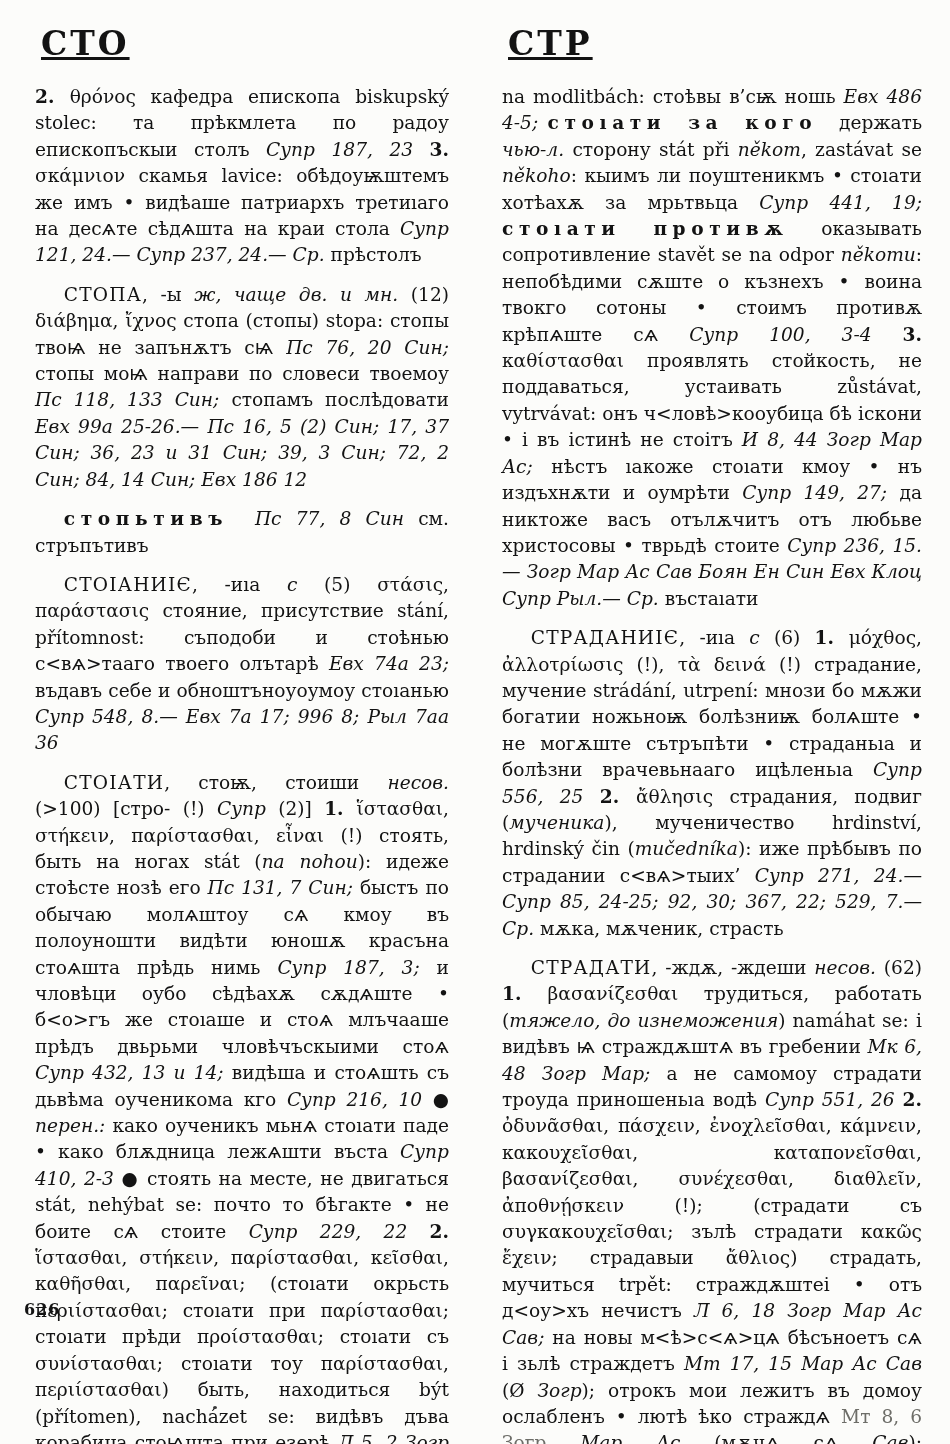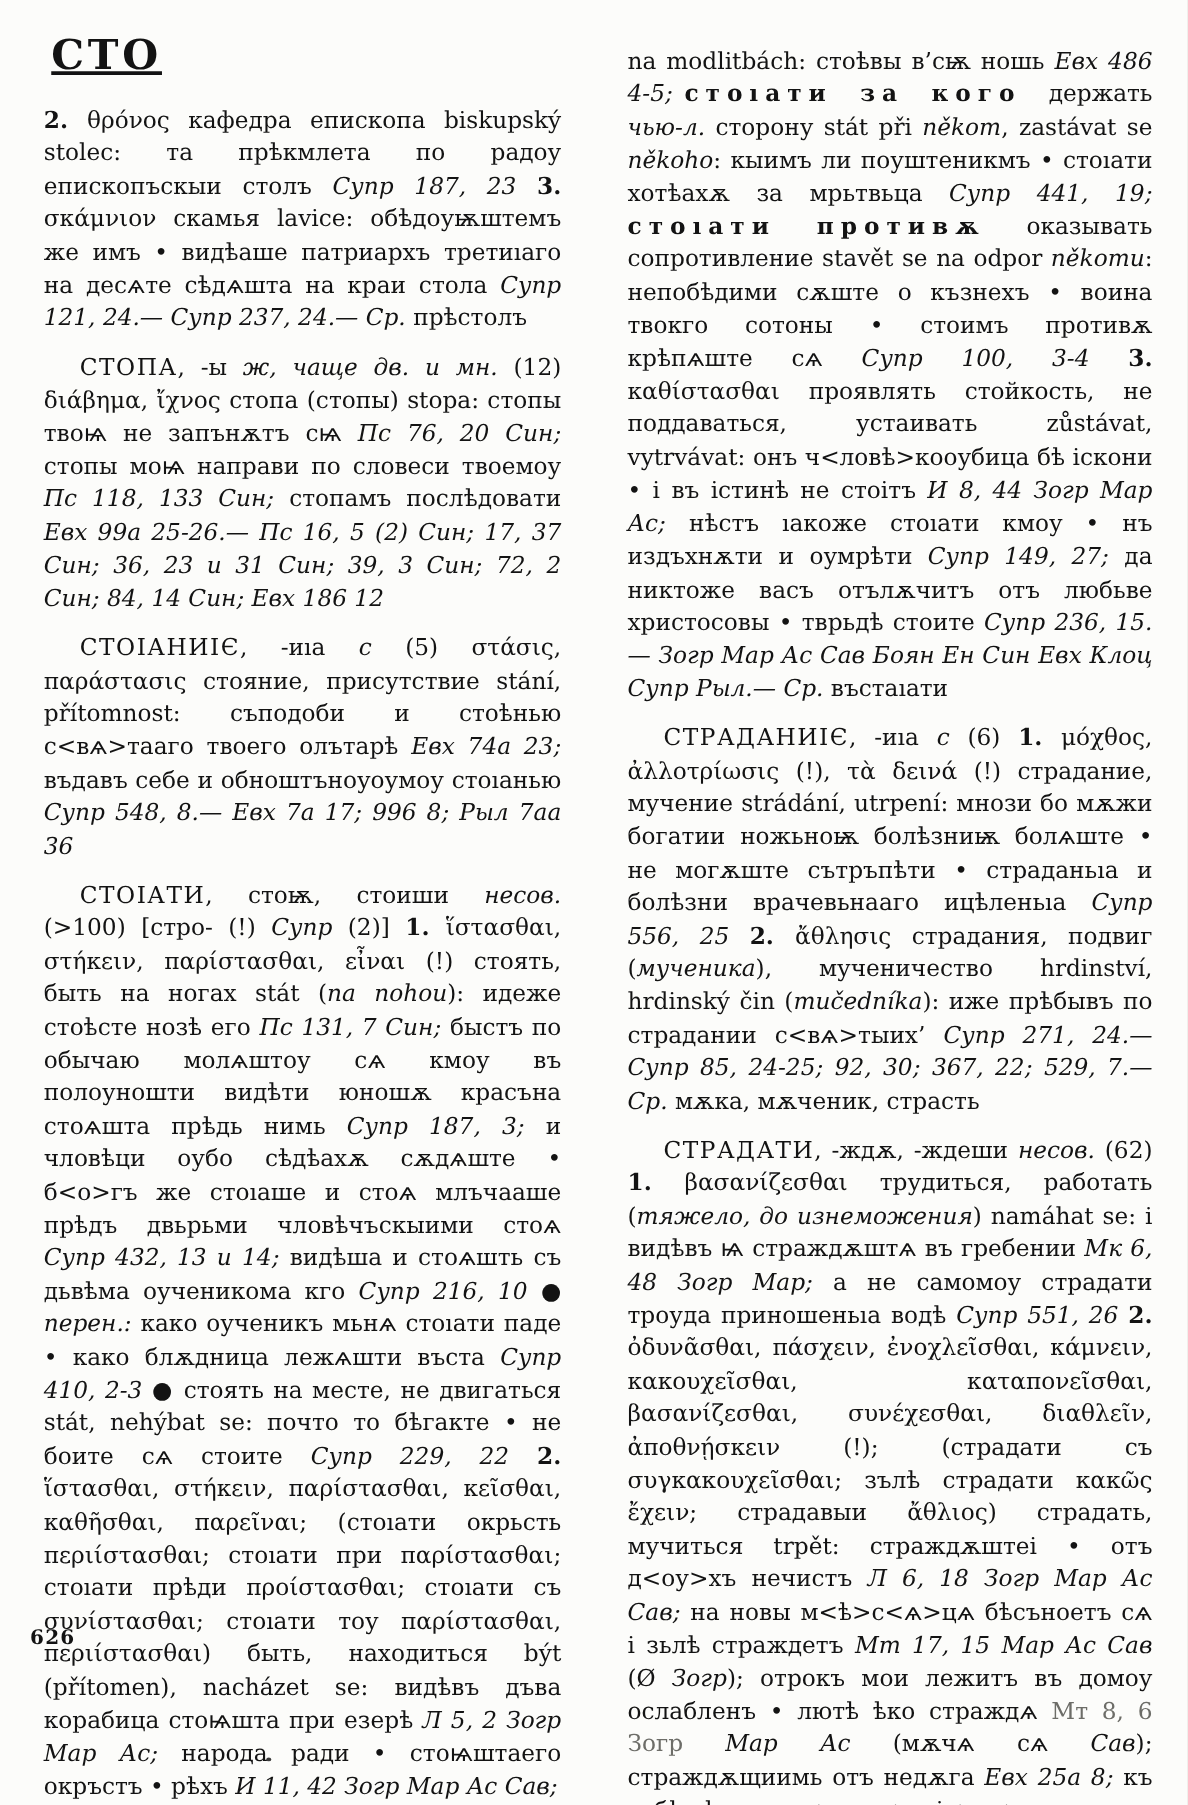--- a/index.html
+++ b/index.html
@@ -51,26 +51,28 @@
 </head>
 <body>
 
 <div class="page">
 
   <div class="col col-left">
     <div class="col-header">СТО</div>
     <div class="col-body" id="col-body-0">
         <p class="para"><span class="s-b">2. </span><span class="s-g">θρόνος </span><span class="s-r">кафедра епископа biskupský stolec: </span><span class="s-o">та прѣкмлета по радоу епископъскыи столъ </span><span class="s-i">Супр 187, 23 </span><span class="s-b">3. </span><span class="s-g">σκάμνιον </span><span class="s-r">скамья lavice: </span><span class="s-o">обѣдоуѭштемъ же имъ • видѣаше патриархъ третиıаго на десѧте сѣдѧшта на краи стола </span><span class="s-i">Супр 121, 24.— Супр 237, 24.— Ср. </span><span class="s-o">прѣстолъ</span></p>
         <p class="para indent"><span class="s-h">СТОПА</span><span class="s-o">, -ы </span><span class="s-i">ж, чаще дв. и мн. </span><span class="s-r">(12) </span><span class="s-g">διάβημα, ἴχνος </span><span class="s-r">стопа (стопы) stopa: </span><span class="s-o">стопы твоѩ не запънѫтъ сѩ </span><span class="s-i">Пс 76, 20 Син; </span><span class="s-o">стопы моѩ направи по словеси твоемоу </span><span class="s-i">Пс 118, 133 Син; </span><span class="s-o">стопамъ послѣдовати </span><span class="s-i">Евх 99а 25-26.— Пс 16, 5 (2) Син; 17, 37 Син; 36, 23 и 31 Син; 39, 3 Син; 72, 2 Син; 84, 14 Син; Евх 186 12</span></p>
+        <p class="para indent"><span class="s-sp">стопьтивъ </span><span class="s-i">Пс 77, 8 Син </span><span class="s-r">см. </span><span class="s-o">стръпътивъ</span></p>
         <p class="para indent"><span class="s-h">СТОІАНИІЄ</span><span class="s-o">, -иıа </span><span class="s-i">с </span><span class="s-r">(5) </span><span class="s-g">στάσις, παράστασις </span><span class="s-r">стояние, присутствие stání, přítomnost: </span><span class="s-o">съподоби и стоѣнью с&lt;вѧ&gt;тааго твоего олътарѣ </span><span class="s-i">Евх 74а 23; </span><span class="s-o">въдавъ себе и обноштъноуоумоу стоıанью </span><span class="s-i">Супр 548, 8.— Евх 7а 17; 996 8; Рыл 7аа 36</span></p>
         <p class="para indent"><span class="s-h">СТОІАТИ</span><span class="s-o">, стоѭ, стоиши </span><span class="s-i">несов. </span><span class="s-r">(&gt;100) [</span><span class="s-o">стро- </span><span class="s-r">(!) </span><span class="s-i">Супр </span><span class="s-r">(2)] </span><span class="s-b">1. </span><span class="s-g">ἵστασθαι, στήκειν, παρίστασθαι, εἶναι </span><span class="s-r">(!) стоять, быть на ногах stát (</span><span class="s-i">na nohou</span><span class="s-r">): </span><span class="s-o">идеже стоѣсте нозѣ его </span><span class="s-i">Пс 131, 7 Син; </span><span class="s-o">быстъ по обычаю молѧштоу сѧ кмоу въ полоуношти видѣти юношѫ красъна стоѧшта прѣдь нимь </span><span class="s-i">Супр 187, 3; </span><span class="s-o">и чловѣци оубо сѣдѣахѫ сѫдѧште • б&lt;о&gt;гъ же стоıаше и стоѧ млъчааше прѣдъ двьрьми чловѣчъскыими стоѧ </span><span class="s-i">Супр 432, 13 и 14; </span><span class="s-o">видѣша и стоѧшть съ дьвѣма оученикома кго </span><span class="s-i">Супр 216, 10 </span><span class="s-r">● </span><span class="s-i">перен.: </span><span class="s-o">како оученикъ мьнѧ стоıати паде • како блѫдница лежѧшти въста </span><span class="s-i">Супр 410, 2-3 </span><span class="s-r">● стоять на месте, не двигаться stát, nehýbat se: </span><span class="s-o">почто то бѣгакте • не боите сѧ стоите </span><span class="s-i">Супр 229, 22 </span><span class="s-b">2. </span><span class="s-g">ἵστασθαι, στήκειν, παρίστασθαι, κεῖσθαι, καθῆσθαι, παρεῖναι; </span><span class="s-r">(</span><span class="s-o">стоıати окрьсть </span><span class="s-g">περιίστασθαι; </span><span class="s-o">стоıати при </span><span class="s-g">παρίστασθαι; </span><span class="s-o">стоıати прѣди </span><span class="s-g">προίστασθαι; </span><span class="s-o">стоıати съ </span><span class="s-g">συνίστασθαι; </span><span class="s-o">стоıати тоу </span><span class="s-g">παρίστασθαι, περιίστασθαι) </span><span class="s-r">быть, находиться být (přítomen), nacházet se: </span><span class="s-o">видѣвъ дъва корабица стоѩшта при езерѣ </span><span class="s-i">Л 5, 2 Зогр Мар Ас; </span><span class="s-o">народа ради • стоѩштаего окръстъ • рѣхъ </span><span class="s-i">И 11, 42 Зогр Мар Ас Сав; </span></p>
       </div>
   </div>
 
   <div class="col col-right">
+    <div class="col-header">СТР</div>
     <div class="col-body" id="col-body-1">
         <p class="para"><span class="s-r">na modlitbách: </span><span class="s-o">стоѣвы в’сѭ ношь </span><span class="s-i">Евх 486 4-5; </span><span class="s-sp">стоıати за кого </span><span class="s-r">держать </span><span class="s-i">чью-л. </span><span class="s-r">сторону stát při </span><span class="s-i">někom</span><span class="s-r">, zastávat se </span><span class="s-i">někoho</span><span class="s-r">: </span><span class="s-o">кыимъ ли поуштеникмъ • стоıати хотѣахѫ за мрьтвьца </span><span class="s-i">Супр 441, 19; </span><span class="s-sp">стоıати противѫ </span><span class="s-r">оказывать сопротивление stavět se na odpor </span><span class="s-i">někomu</span><span class="s-r">: </span><span class="s-o">непобѣдими сѫште о къзнехъ • воина твокго сотоны • стоимъ противѫ крѣпѧште сѧ </span><span class="s-i">Супр 100, 3-4 </span><span class="s-b">3. </span><span class="s-g">καθίστασθαι </span><span class="s-r">проявлять стойкость, не поддаваться, устаивать zůstávat, vytrvávat: </span><span class="s-o">онъ ч&lt;ловѣ&gt;кооубица бѣ іскони • і въ істинѣ не стоітъ </span><span class="s-i">И 8, 44 Зогр Мар Ас; </span><span class="s-o">нѣстъ ıакоже стоıати кмоу • нъ издъхнѫти и оумрѣти </span><span class="s-i">Супр 149, 27; </span><span class="s-o">да никтоже васъ отълѫчитъ отъ любьве христосовы • тврьдѣ стоите </span><span class="s-i">Супр 236, 15.— Зогр Мар Ас Сав Боян Ен Син Евх Клоц Супр Рыл.— Ср. </span><span class="s-o">въстаıати</span></p>
         <p class="para indent"><span class="s-h">СТРАДАНИІЄ</span><span class="s-o">, -иıа </span><span class="s-i">с </span><span class="s-r">(6) </span><span class="s-b">1. </span><span class="s-g">μόχθος, ἀλλοτρίωσις </span><span class="s-r">(!), </span><span class="s-g">τὰ δεινά </span><span class="s-r">(!) страдание, мучение strádání, utrpení: </span><span class="s-o">мнози бо мѫжи богатии ножьноѭ болѣзниѭ болѧште • не могѫште сътръпѣти • страданьıа и болѣзни врачевьнааго ицѣленьıа </span><span class="s-i">Супр 556, 25 </span><span class="s-b">2. </span><span class="s-g">ἄθλησις </span><span class="s-r">страдания, подвиг (</span><span class="s-i">мученика</span><span class="s-r">), мученичество hrdinství, hrdinský čin (</span><span class="s-i">mučedníka</span><span class="s-r">): </span><span class="s-o">иже прѣбывъ по страдании с&lt;вѧ&gt;тыих’ </span><span class="s-i">Супр 271, 24.— Супр 85, 24-25; 92, 30; 367, 22; 529, 7.— Ср. </span><span class="s-o">мѫка, мѫченик, страсть</span></p>
         <p class="para indent"><span class="s-h">СТРАДАТИ</span><span class="s-o">, -ждѫ, -ждеши </span><span class="s-i">несов. </span><span class="s-r">(62) </span><span class="s-b">1. </span><span class="s-g">βασανίζεσθαι </span><span class="s-r">трудиться, работать (</span><span class="s-i">тяжело, до изнеможения</span><span class="s-r">) namáhat se: </span><span class="s-o">і видѣвъ ѩ страждѫштѧ въ гребении </span><span class="s-i">Мк 6, 48 Зогр Мар; </span><span class="s-o">а не самомоу страдати троуда приношеньıа водѣ </span><span class="s-i">Супр 551, 26 </span><span class="s-b">2. </span><span class="s-g">ὀδυνᾶσθαι, πάσχειν, ἐνοχλεῖσθαι, κάμνειν, κακουχεῖσθαι, καταπονεῖσθαι, βασανίζεσθαι, συνέχεσθαι, διαθλεῖν, ἀποθνῄσκειν </span><span class="s-r">(!); (</span><span class="s-o">страдати съ </span><span class="s-g">συγκακουχεῖσθαι; </span><span class="s-o">зълѣ страдати </span><span class="s-g">κακῶς ἔχειν; </span><span class="s-o">страдавыи </span><span class="s-g">ἄθλιος) </span><span class="s-r">страдать, мучиться trpět: </span><span class="s-o">страждѫштеі • отъ д&lt;оу&gt;хъ нечистъ </span><span class="s-i">Л 6, 18 Зогр Мар Ас Сав; </span><span class="s-o">на новы м&lt;ѣ&gt;с&lt;ѧ&gt;цѧ бѣсъноетъ сѧ і зьлѣ страждетъ </span><span class="s-i">Мт 17, 15 Мар Ас Сав </span><span class="s-r">(Ø </span><span class="s-i">Зогр</span><span class="s-r">); </span><span class="s-o">отрокъ мои лежитъ въ домоу ослабленъ • лютѣ ѣко страждѧ </span><span class="s-if">Мт 8, 6 Зогр </span><span class="s-i">Мар Ас </span><span class="s-r">(</span><span class="s-o">мѫчѧ сѧ </span><span class="s-i">Сав</span><span class="s-r">); </span><span class="s-o">страждѫщиимь отъ недѫга </span><span class="s-i">Евх 25а 8; </span><span class="s-o">къ тебѣ вѣроуѫ г&lt;оспод&gt;и і&lt;соу&gt;соу хрьсте • се вьсе страждѫ </span></p>
       </div>
   </div>
 
   <div class="page-number">626</div>
 
   <div class="ink-speck"></div>

